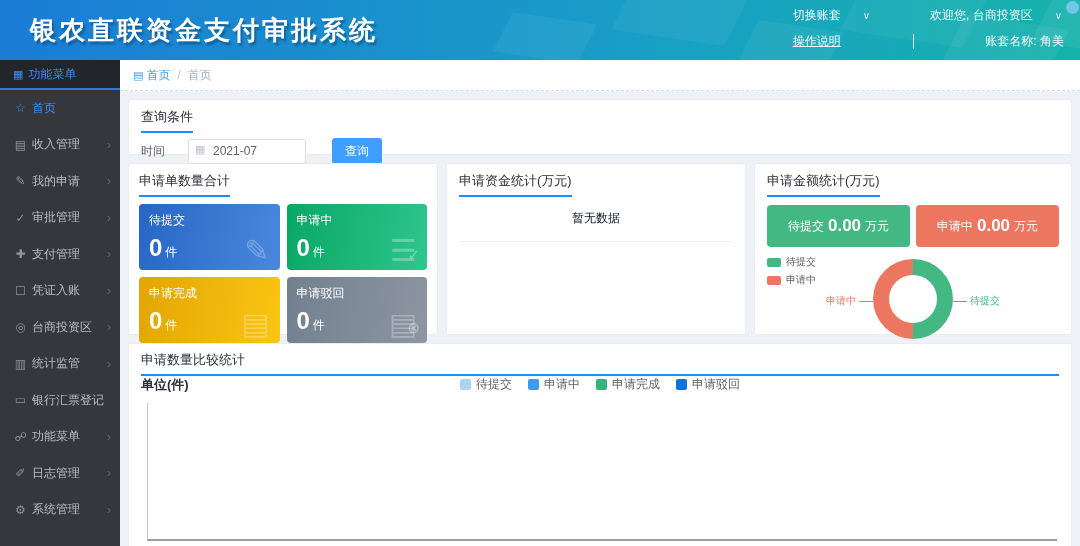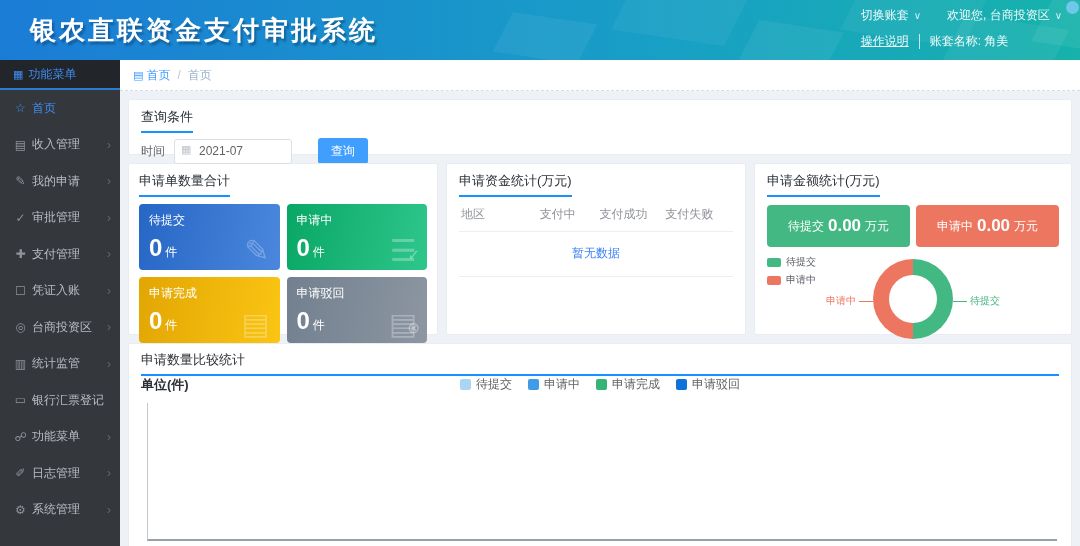--- a/index.html
+++ b/index.html
@@ -14,24 +14,24 @@
   .d1{left:500px;top:18px;width:90px;height:40px}
   .d2{left:620px;top:-12px;width:120px;height:50px;background:rgba(255,255,255,.05)}
   .d3{left:745px;top:26px;width:90px;height:46px}
   .d4{left:850px;top:-16px;width:130px;height:55px;background:rgba(255,255,255,.05)}
   .d5{left:950px;top:22px;width:110px;height:50px}
   .d6{left:1040px;top:2px;width:80px;height:45px;background:rgba(255,255,255,.07)}
   .corner-dot{position:absolute;right:1px;top:1px;width:13px;height:13px;border-radius:50%;background:#6fc7ea}
   .app-title{position:absolute;left:30px;top:13px;font-size:26px;font-weight:bold;color:#fff;
     letter-spacing:3px;text-shadow:2px 3px 2px rgba(0,30,60,.35)}
   .header-right{position:absolute;right:16px;top:7px;text-align:right;color:#f0fbfa;font-size:12px}
-  .hr-row1{display:flex;align-items:center;justify-content:flex-end;gap:3px}
+  .hr-row1{display:flex;align-items:center;justify-content:flex-end;gap:20px}
   .hr-chev{font-size:10px;opacity:.85;margin:0 2px}
   .hr-gap{width:18px}
-  .hr-row2{margin-top:9px;display:flex;align-items:center;justify-content:flex-start}
+  .hr-row2{margin-top:9px;display:flex;align-items:center;justify-content:space-between}
   .hr-link{text-decoration:underline;cursor:pointer}
   .hr-div{display:inline-block;width:1px;height:15px;background:rgba(255,255,255,.75);margin:0 10px}
 
   
   .body-row{flex:1;display:flex;min-height:0}
 
   
   .sidebar{width:120px;flex-shrink:0;background:#34373c;display:flex;flex-direction:column}
   .menu-header{height:30px;flex-shrink:0;background:#222529;border-bottom:2px solid #2e7bd6;
     display:flex;align-items:center;padding-left:13px;font-size:12px;color:#3d8df5;gap:5px}
@@ -53,21 +53,21 @@
   .bc-second{color:#9fb3cc}
 
   .content{flex:1;padding:8px;display:flex;flex-direction:column;gap:8px;overflow:hidden}
   .panel{background:#fff;border:1px solid #e9ecf1;border-radius:2px;flex-shrink:0}
   .panel-title{display:inline-block;font-size:13px;color:#2b3036;
     border-bottom:2px solid #1890ff;padding-bottom:5px}
 
   
   .panel-query{height:56px;padding:7px 12px 0}
   .query-row{display:flex;align-items:center;margin-top:5px}
-  .q-label{font-size:12px;color:#606266;margin-right:9px}
+  .q-label{font-size:12px;color:#606266;margin-right:23px}
   .date-input{position:relative;width:118px;height:25px}
   .date-input input{width:100%;height:100%;border:1px solid #dcdfe6;border-radius:3px;
     padding:0 6px 0 24px;font-size:12px;color:#606266;outline:none;
     font-family:"Liberation Sans","DejaVu Sans",sans-serif}
   .cal-icon{position:absolute;left:7px;top:4px;font-size:11px;color:#c0c4cc}
   .btn-query{margin-left:26px;height:26px;padding:0 13px;background:#409eff;color:#fff;
     font-size:12px;border:none;border-radius:3px;cursor:pointer;
     font-family:"Liberation Sans","DejaVu Sans",sans-serif}
 
   
@@ -86,21 +86,21 @@
   .c-numrow{margin-top:7px;line-height:1}
   .c-num{font-size:24px;font-weight:bold}
   .c-unit{font-size:12px;margin-left:3px}
   .c-icon{position:absolute;right:10px;bottom:4px;font-size:30px;line-height:1;color:rgba(255,255,255,.28)}
   .c-icon-overlay{position:absolute;right:7px;bottom:6px;font-size:15px;color:rgba(255,255,255,.38)}
 
   
   .f-head{display:flex;font-size:12px;color:#909399;padding:9px 0 8px;border-bottom:1px solid #ebeef5}
   .f-col{width:24%;text-align:center}
   .f-col.first{text-align:left;padding-left:2px}
-  .f-empty{font-size:12px;color:#3b82f6;text-align:center;padding:13px 0 14px;border-bottom:1px solid #ebeef5}
+  .f-empty{font-size:12px;color:#0f172a;text-align:center;padding:13px 0 14px;border-bottom:1px solid #ebeef5}
 
   
   .amt-btns{display:flex;gap:6px;margin-top:8px}
   .amt-btn{flex:1;height:42px;border-radius:4px;color:#fff;display:flex;align-items:center;
     justify-content:center;font-size:12px;cursor:pointer}
   .amt-btn b{font-size:17px;margin:0 4px}
   .amt-green{background:#43b883}
   .amt-salmon{background:#ed7661}
   .donut-area{position:relative;height:96px;margin-top:4px}
   .amt-legend{position:absolute;left:0;top:4px;font-size:10px;color:#5a5e66}
@@ -276,26 +276,20 @@
                 <div class="c-label">申请驳回</div>
                 <div class="c-numrow"><span class="c-num">0</span><span class="c-unit">件</span></div>
                 <span class="c-icon">▤</span>
                 <span class="c-icon-overlay">⊗</span>
               </div>
             </div>
           </div>
 
           <div class="panel panel-b">
             <span class="panel-title">申请资金统计(万元)</span>
-            <div class="f-head">
-              <span class="f-col first">地区</span>
-              <span class="f-col">支付中</span>
-              <span class="f-col">支付成功</span>
-              <span class="f-col">支付失败</span>
-            </div>
             <div class="f-empty">暂无数据</div>
           </div>
 
           <div class="panel panel-c">
             <span class="panel-title">申请金额统计(万元)</span>
             <div class="amt-btns">
               <div class="amt-btn amt-green">
                 <span>待提交</span>
                 <b>0.00</b>
                 <span>万元</span>

